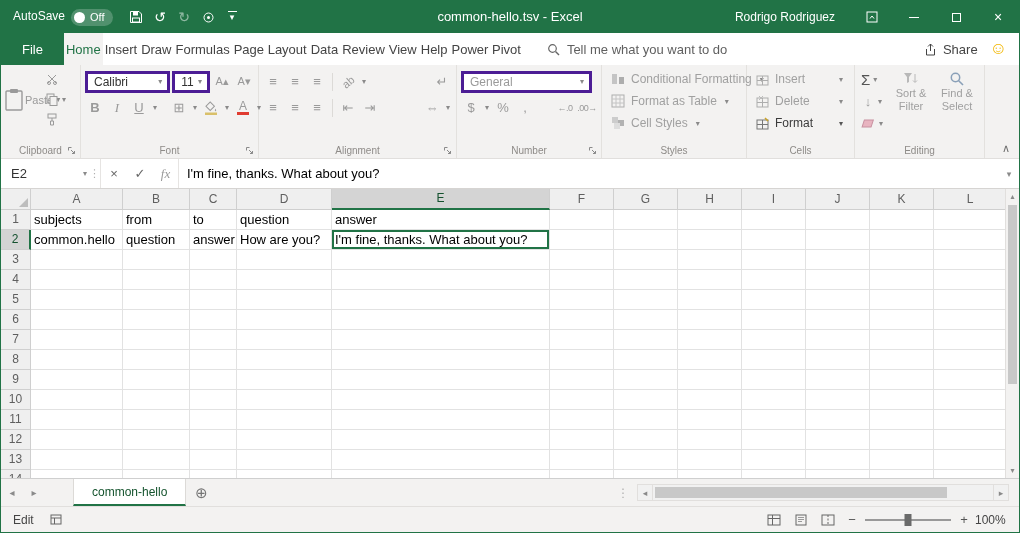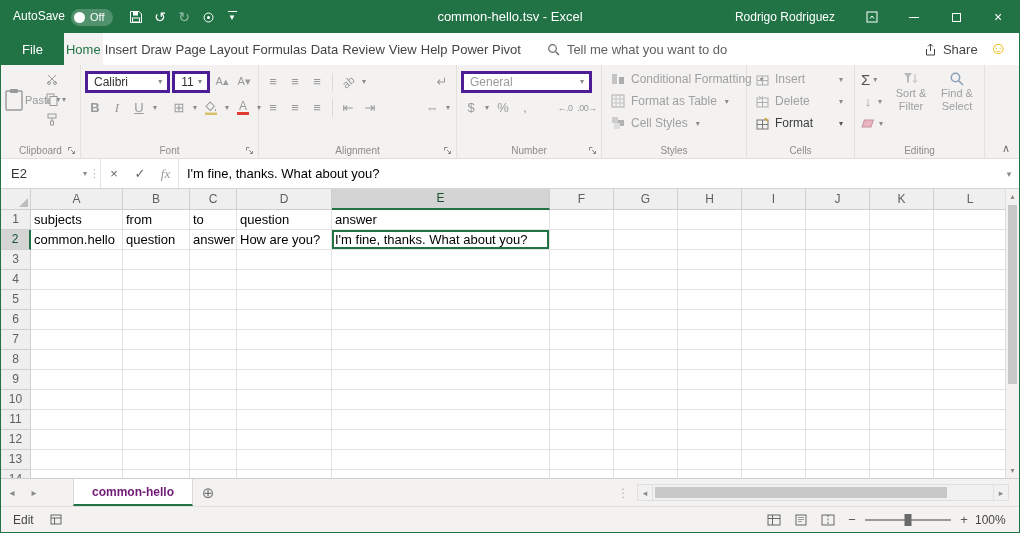--- a/index.html
+++ b/index.html
@@ -90,21 +90,21 @@
 .cell{flex:none;border-right:1px solid #e2e2e2;border-bottom:1px solid #e2e2e2;font-size:13px;line-height:19px;padding:0 3px;white-space:nowrap;overflow:hidden;color:#000;}
 .cell.active{box-shadow:inset 0 0 0 2px #217346;}
 .vscroll{position:absolute;top:0;right:0;bottom:0;width:14px;background:#f3f2f1;border-left:1px solid #e1dfdd;display:flex;flex-direction:column;}
 .varr{height:15px;display:flex;align-items:center;justify-content:center;color:#8a8a8a;font-size:8px;flex:none;}
 .vthumb{margin:1px 2px;background:#c8c8c8;height:62%;}
 .vspace{flex:1;}
 
 
 .sbar{height:28px;background:#f3f2f1;border-top:1px solid #cfcfcf;display:flex;align-items:stretch;flex:none;font-size:12px;}
 .snav{width:22px;display:flex;align-items:center;justify-content:center;color:#8a8a8a;font-size:10px;}
-.stab{margin-left:28px;background:#fff;color:#701a75;font-weight:bold;padding:0 18px;display:flex;align-items:center;border-bottom:2px solid #217346;border-right:1px solid #dcdad7;border-left:1px solid #dcdad7;}
+.stab{margin-left:28px;background:#fff;color:#14532d;font-weight:normal;padding:0 18px;display:flex;align-items:center;border-bottom:2px solid #217346;border-right:1px solid #dcdad7;border-left:1px solid #dcdad7;}
 .snew{width:30px;display:flex;align-items:center;justify-content:center;color:#767676;font-size:15px;}
 .sdots{margin-left:auto;display:flex;align-items:center;color:#b0b0b0;font-size:12px;padding:0 4px;}
 .hscroll{display:flex;align-items:center;width:372px;margin:5px 10px 5px 4px;}
 .harr{width:16px;height:17px;display:flex;align-items:center;justify-content:center;color:#8a8a8a;font-size:9px;background:#f1f1f1;border:1px solid #e1dfdd;}
 .htrack{flex:1;height:17px;position:relative;background:#f1f1f1;border-top:1px solid #e1dfdd;border-bottom:1px solid #e1dfdd;}
 .hthumb{position:absolute;left:2px;right:46px;top:2px;bottom:2px;background:#c8c8c8;}
 
 
 .stbar{height:26px;background:#f3f2f1;border-top:1px solid #e1dfdd;display:flex;align-items:center;font-size:12px;color:#444;flex:none;}
 .stmode{margin-left:12px;}
@@ -165,22 +165,22 @@
         </span>
       <span class="wbtn">×</span>
     </div>
   </div>
 
   <div class="tabs">
     <div class="ftab">File</div>
     <div class="rtab active">Home</div>
     <div class="rtab">Insert</div>
     <div class="rtab">Draw</div>
+    <div class="rtab">Formulas</div>
     <div class="rtab">Page Layout</div>
-    <div class="rtab">Formulas</div>
     <div class="rtab">Data</div>
     <div class="rtab">Review</div>
     <div class="rtab">View</div>
     <div class="rtab">Help</div>
     <div class="rtab">Power Pivot</div>
     <div class="tellme">
       <span>
           <svg width="13" height="13">
             <circle cx="5.5" cy="5.5" r="3.8" fill="none" stroke="#666" stroke-width="1.2"></circle>
             <line x1="8.5" y1="8.5" x2="12" y2="12" stroke="#666" stroke-width="1.4"></line>

